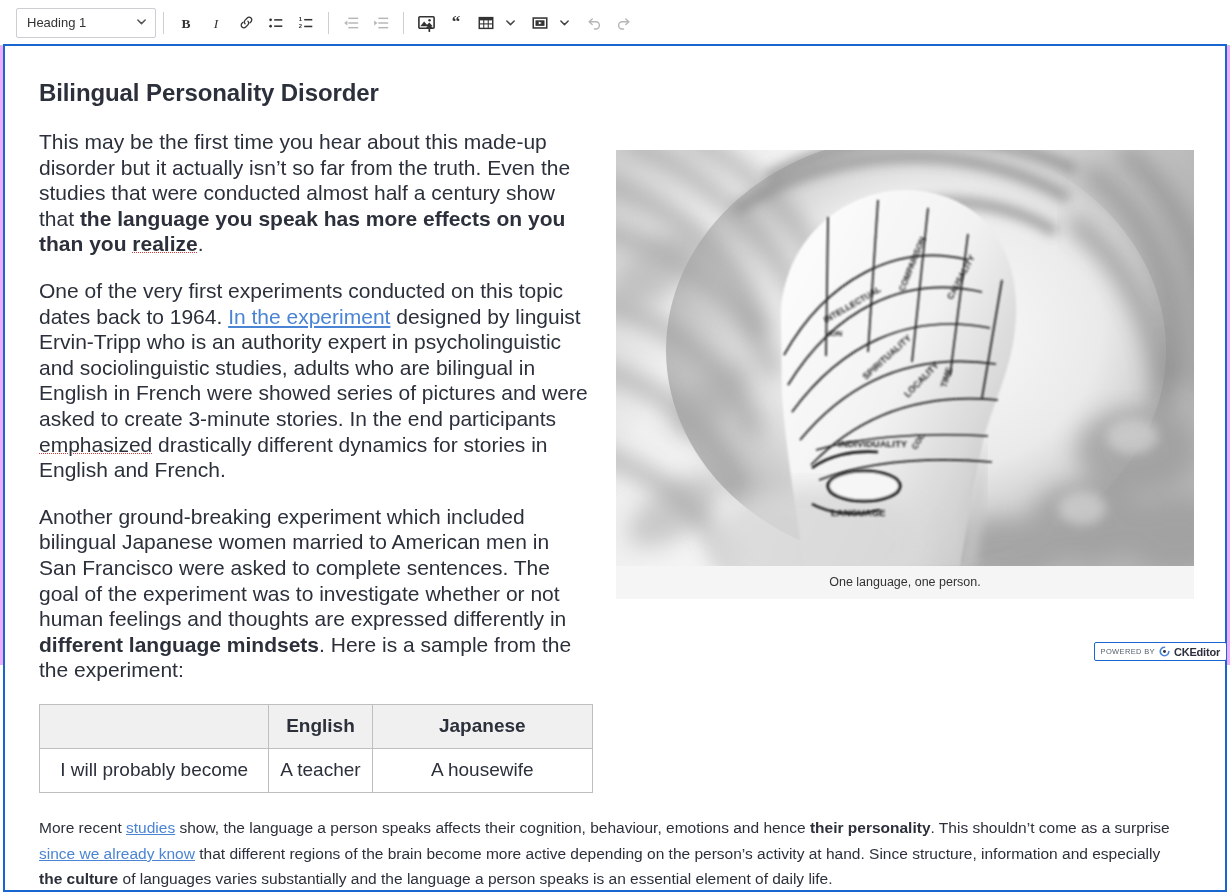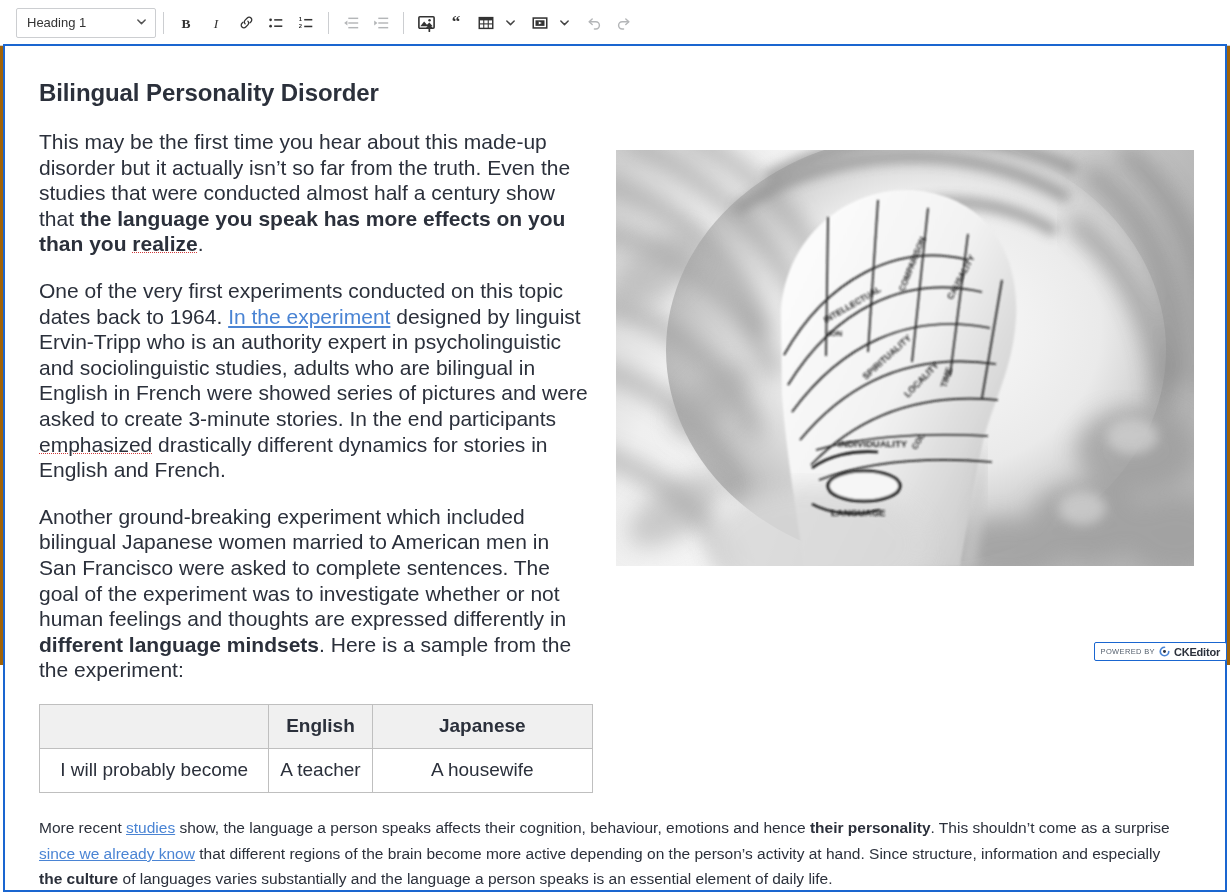--- a/index.html
+++ b/index.html
@@ -9,21 +9,21 @@
     background: #ffffff;
     font-family: "Liberation Sans", sans-serif;
     overflow: hidden;
   }
 
   
   .editor {
     position: relative;
     width: 1230px;
     height: 665px;
-    background: #a16207;
+    background: #f0abfc;
   }
 
   
   .toolbar {
     position: absolute;
     left: 0; top: 0;
     width: 1230px;
     height: 46px;
     background: #fff;
     display: flex;
@@ -495,20 +495,21 @@
               <text x="336" y="150" font-size="8.5" transform="rotate(-62 336 150)">CAUSALITY</text>
               <text x="250" y="230" font-size="9" transform="rotate(-42 250 230)">SPIRITUALITY</text>
               <text x="292" y="248" font-size="9" transform="rotate(-46 292 248)">LOCALITY</text>
               <text x="330" y="238" font-size="8.5" transform="rotate(-72 330 238)">TIME</text>
               <text x="222" y="297" font-size="9.5">INDIVIDUALITY</text>
               <text x="300" y="300" font-size="8" transform="rotate(-58 300 300)">COL</text>
               <text x="215" y="366" font-size="9.5">LANGUAGE</text>
             </g>
           </svg>
         </div>
+        <div class="figcaption">One language, one person.</div>
       </div>
 
       <div class="col-left">
 
         <p class="body"><span>This may be the first time you hear about this made-up disorder but it actually isn’t so far from the truth. Even the studies that were conducted almost half a century show that </span><b><span>the language you speak has more effects on you than you </span><span class="sp-err">realize</span></b><span>.</span></p>
 
         <p class="body"><span>One of the very first experiments conducted on this topic dates back to 1964. </span><a class="lnk">In the experiment</a><span> designed by linguist Ervin-Tripp who is an authority expert in psycholinguistic and sociolinguistic studies, adults who are bilingual in English in French were showed series of pictures and were asked to create 3-minute stories. In the end participants </span><span class="sp-err">emphasized</span><span> drastically different dynamics for stories in English and French.</span></p>
 
         <p class="body"><span>Another ground-breaking experiment which included bilingual Japanese women married to American men in San Francisco were asked to complete sentences. The goal of the experiment was to investigate whether or not human feelings and thoughts are expressed differently in </span><b>different language mindsets</b><span>. Here is a sample from the the experiment:</span></p>
 

